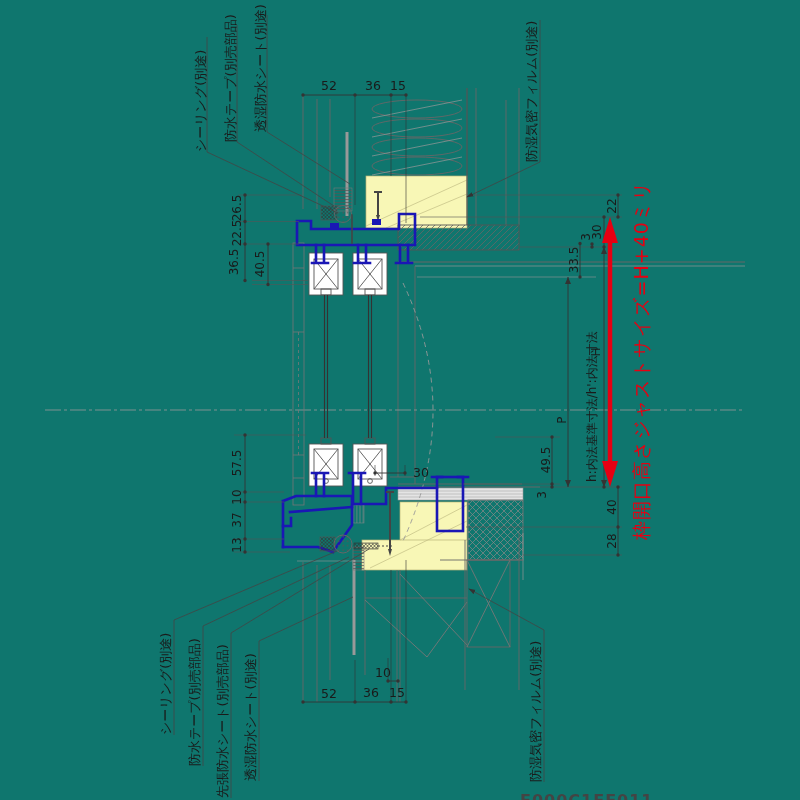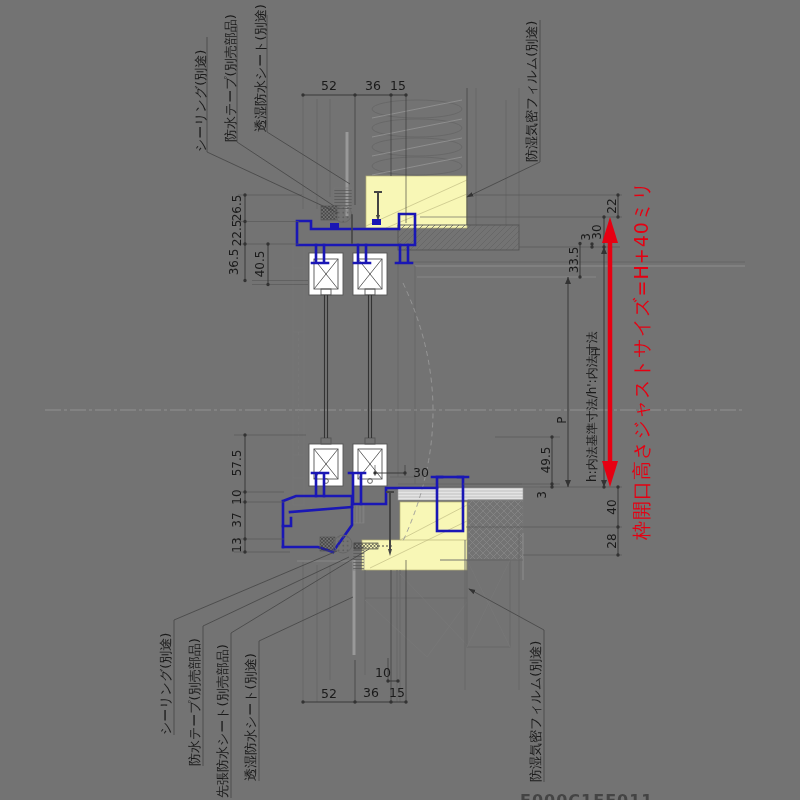--- a/index.html
+++ b/index.html
@@ -1,16 +1,16 @@
 <!DOCTYPE html>
 <html><head>
 <meta charset="utf-8">
 <style>
   html,body{margin:0;padding:0;background:#fff;}
-  .stage{width:800px;height:800px;position:relative;background:#737373;overflow:hidden;
+  .stage{width:800px;height:800px;position:relative;background:#0f766e;overflow:hidden;
          font-family:"DejaVu Sans","Liberation Sans",sans-serif;}
   svg{display:block;}
   text{font-family:"DejaVu Sans","Liberation Sans",sans-serif;fill:#1a1a1a;}
   .dim{font-size:12px;}
   .dimh{font-size:12.5px;}
   .jl{font-size:13px;}
   .note{font-size:12px;}
   .red{fill:#e60012;font-size:19px;letter-spacing:1px;}
   .code{font-size:16px;fill:#444;font-weight:bold;letter-spacing:1px;}
 </style>

